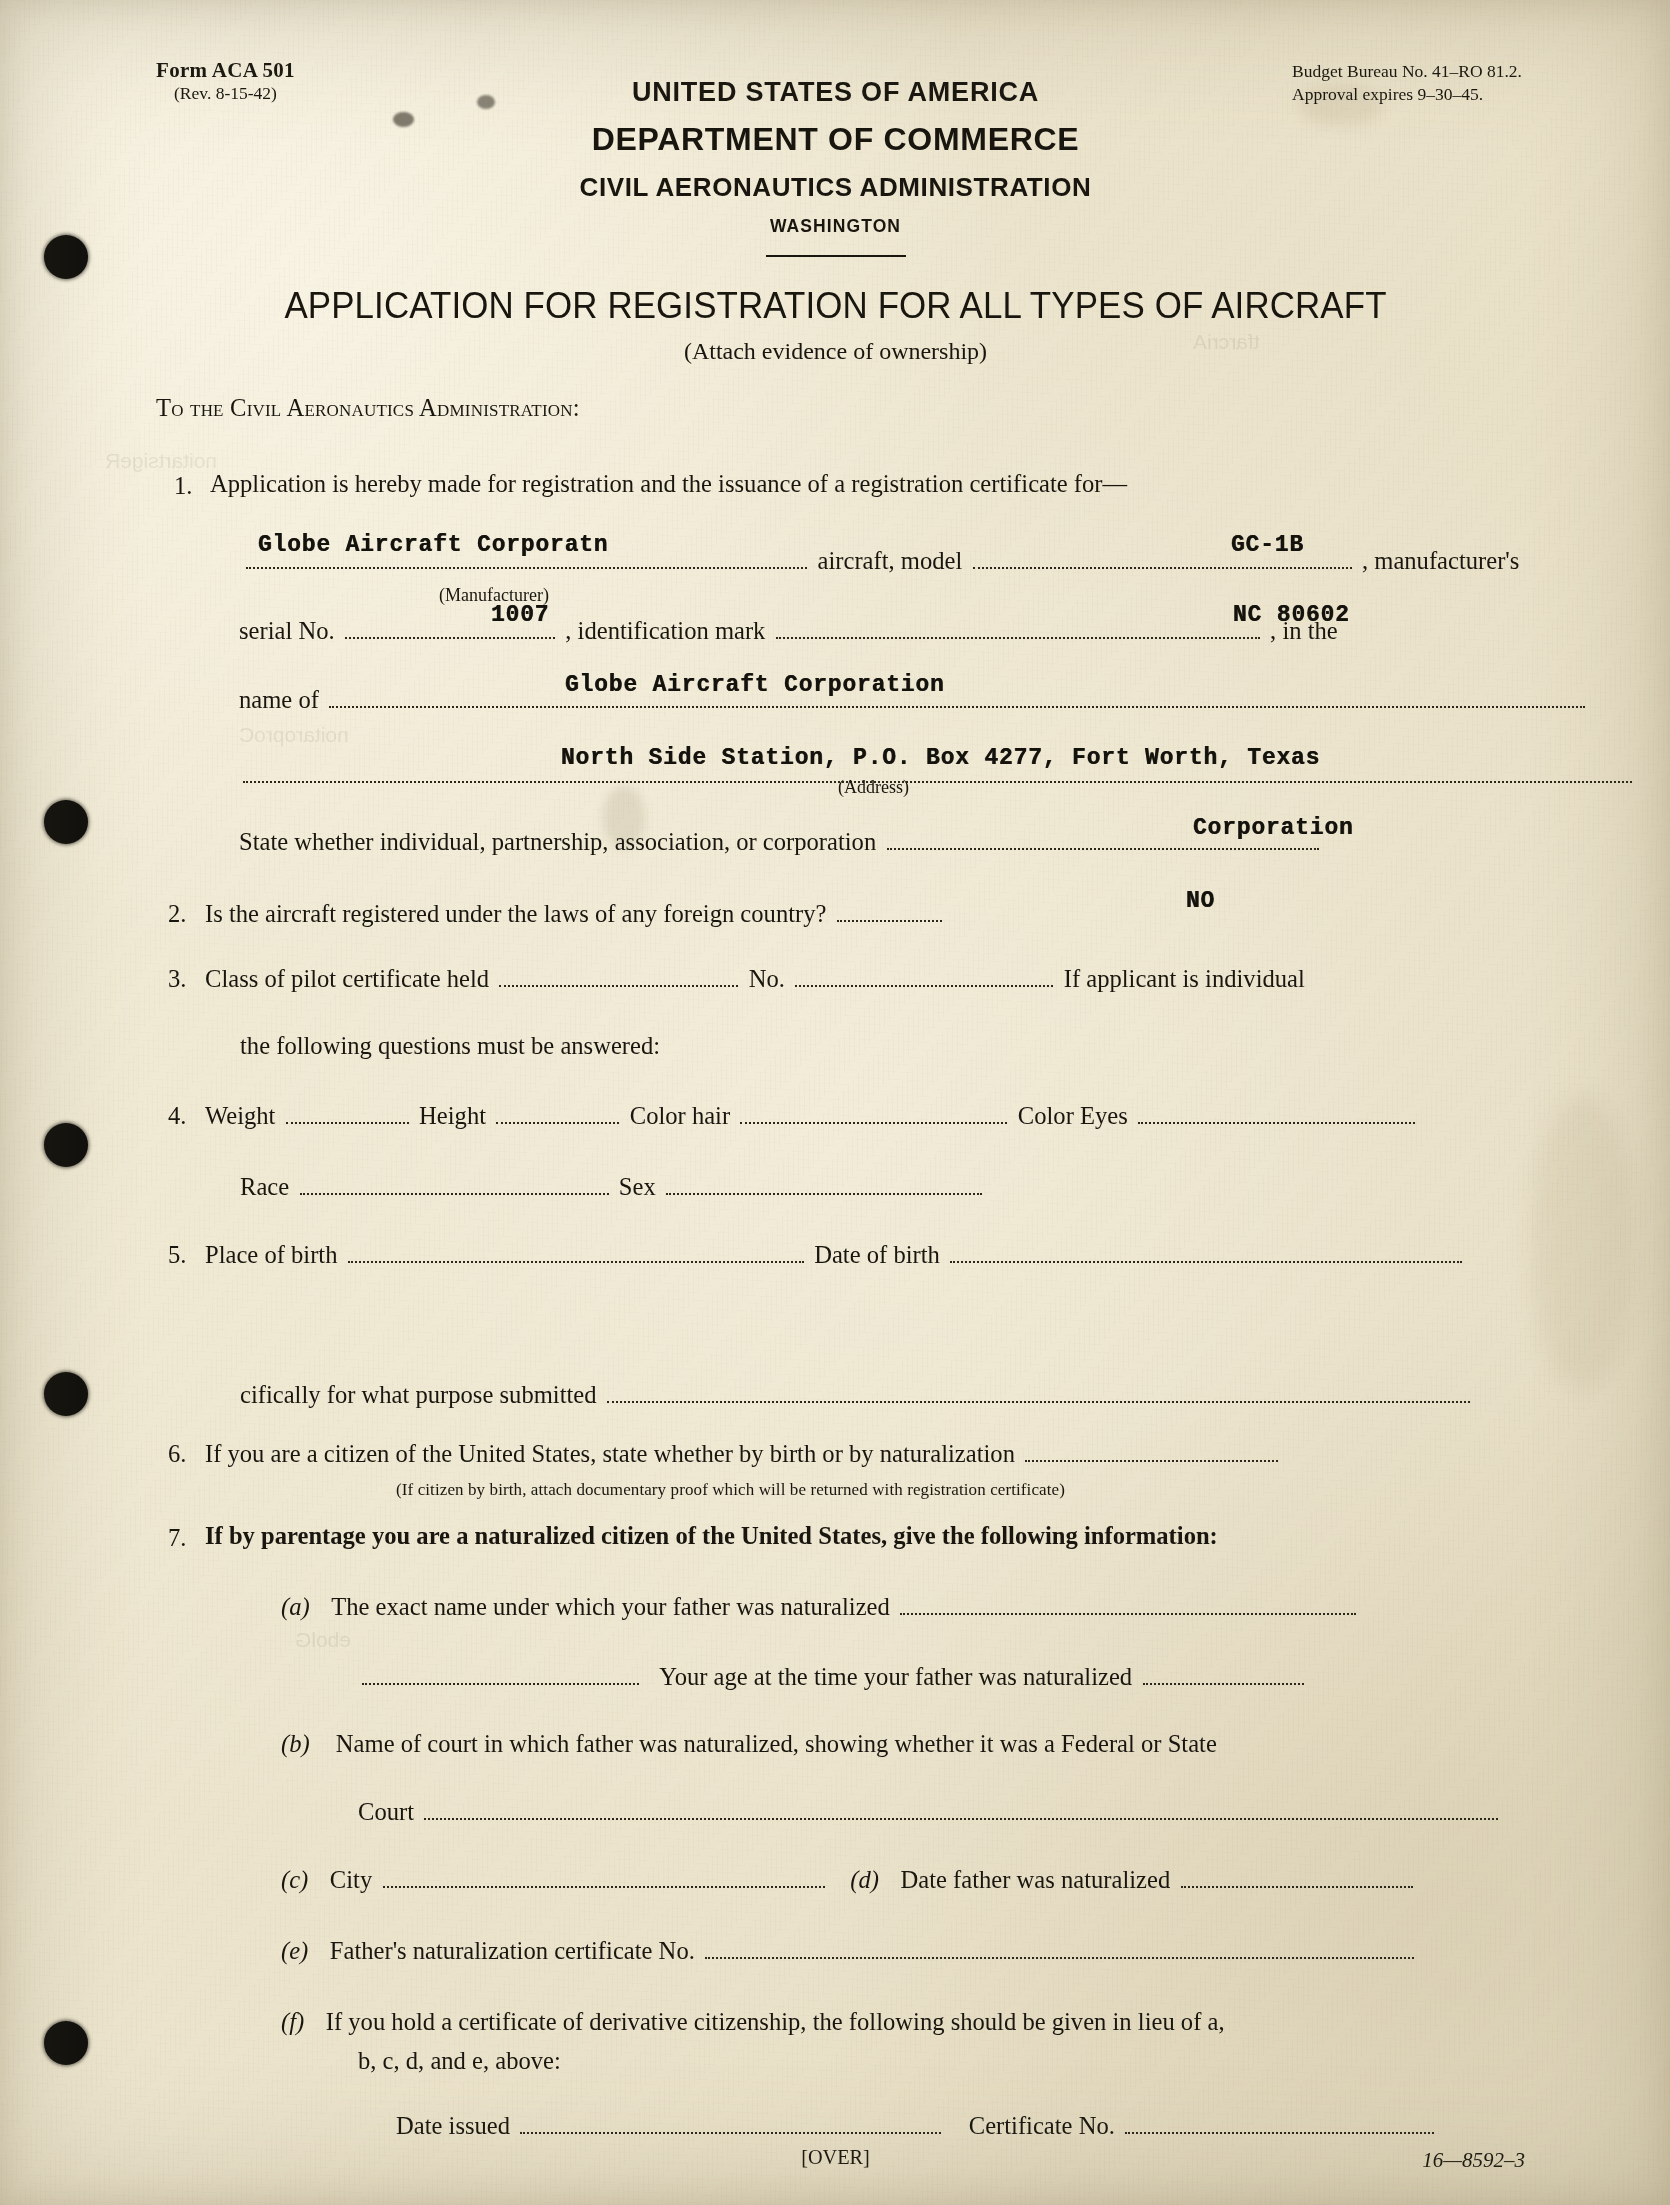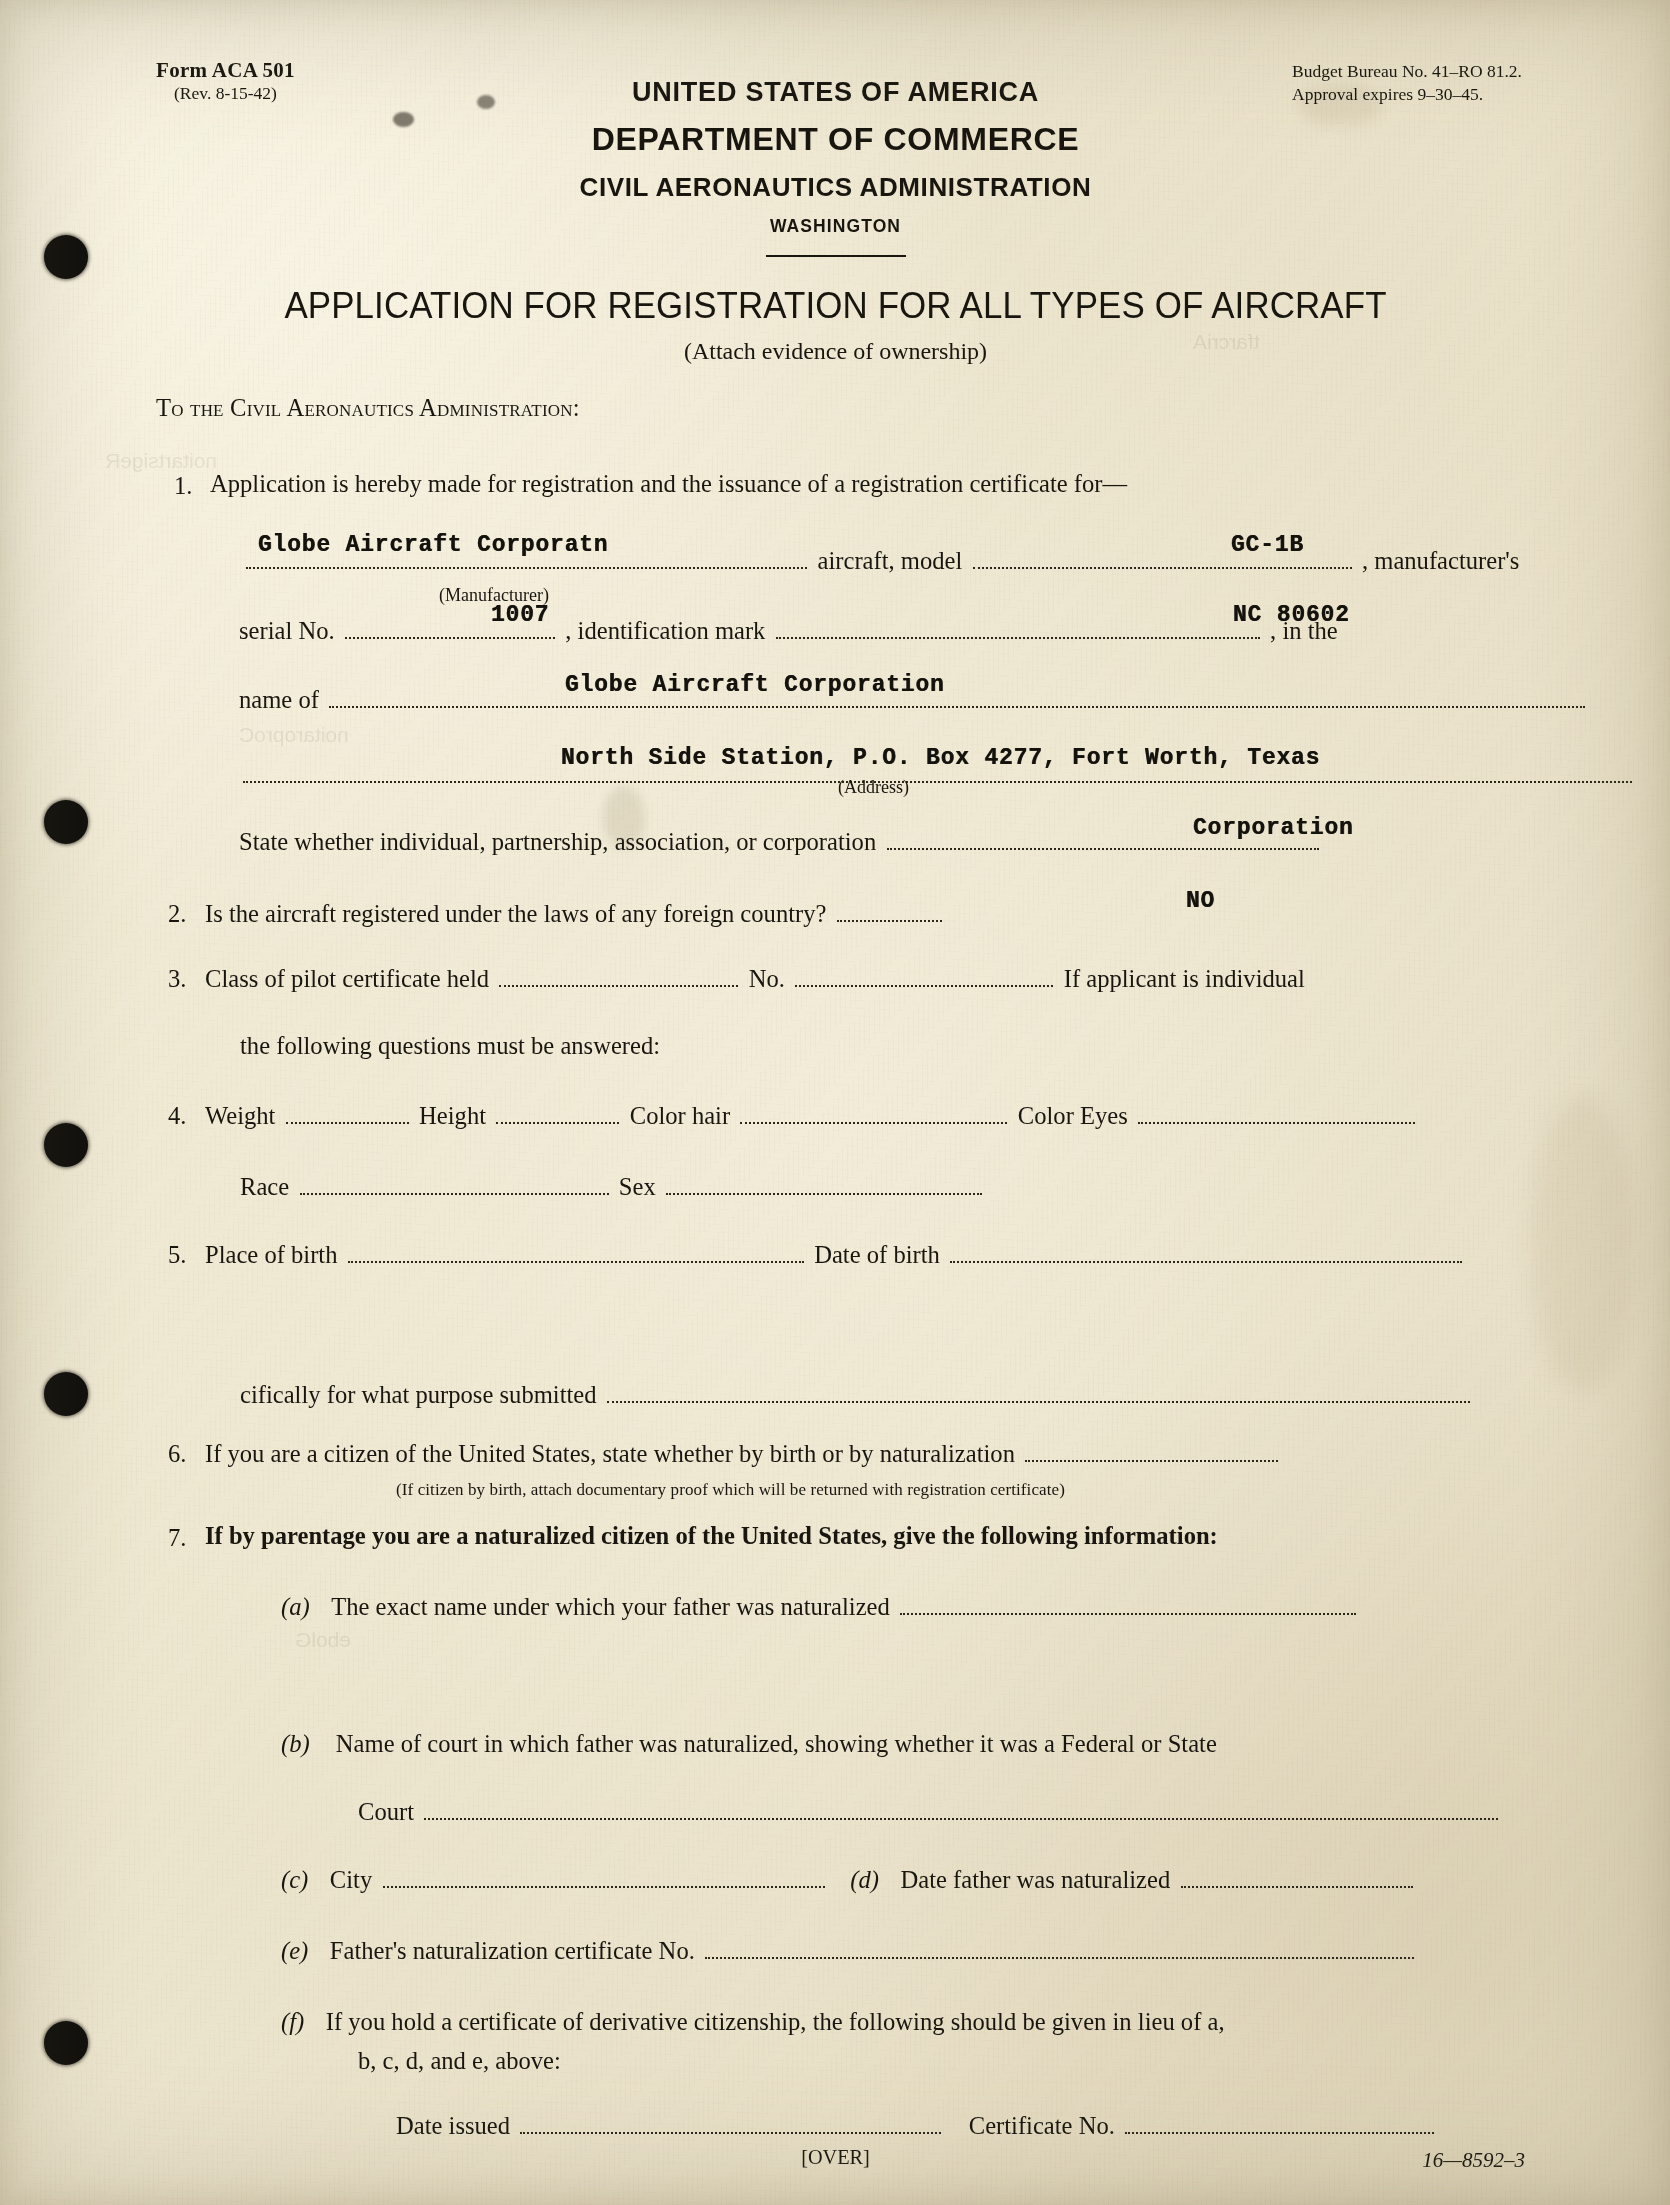--- a/index.html
+++ b/index.html
@@ -351,20 +351,25 @@
     <div class="fineprint" style="left:396px; top:1480px;">(If citizen by birth, attach documentary proof which will be returned with registration certificate)</div>
 
     <div class="num" style="left:168px; top:1524px;">7.</div>
     <div class="item" style="left:205px; top:1524px;font-weight:bold;">If by parentage you are a naturalized citizen of the United States, give the following information:</div>
 
     <div class="sub" style="left:281px; top:1593px;">
       <span class="sublab">(a)</span>
       <span style="margin-left:15.4px;">The exact name under which your father was naturalized</span>
       <span class="dots" style="width:456px;"></span>
     </div>
+    <div class="sub" style="left:358px; top:1663px;">
+      <span class="dots" style="width:277px;"></span>
+      <span style="margin-left:9.8px;">Your age at the time your father was naturalized</span>
+      <span class="dots" style="width:161px;"></span>
+    </div>
 
     <div class="sub" style="left:281px; top:1730px;">
       <span class="sublab">(b)</span>
       <span style="margin-left:20px;">Name of court in which father was naturalized, showing whether it was a Federal or State</span>
     </div>
     <div class="sub" style="left:358px; top:1798px;">
       <span>Court</span>
       <span class="dots" style="width:1074px;"></span>
     </div>
 

